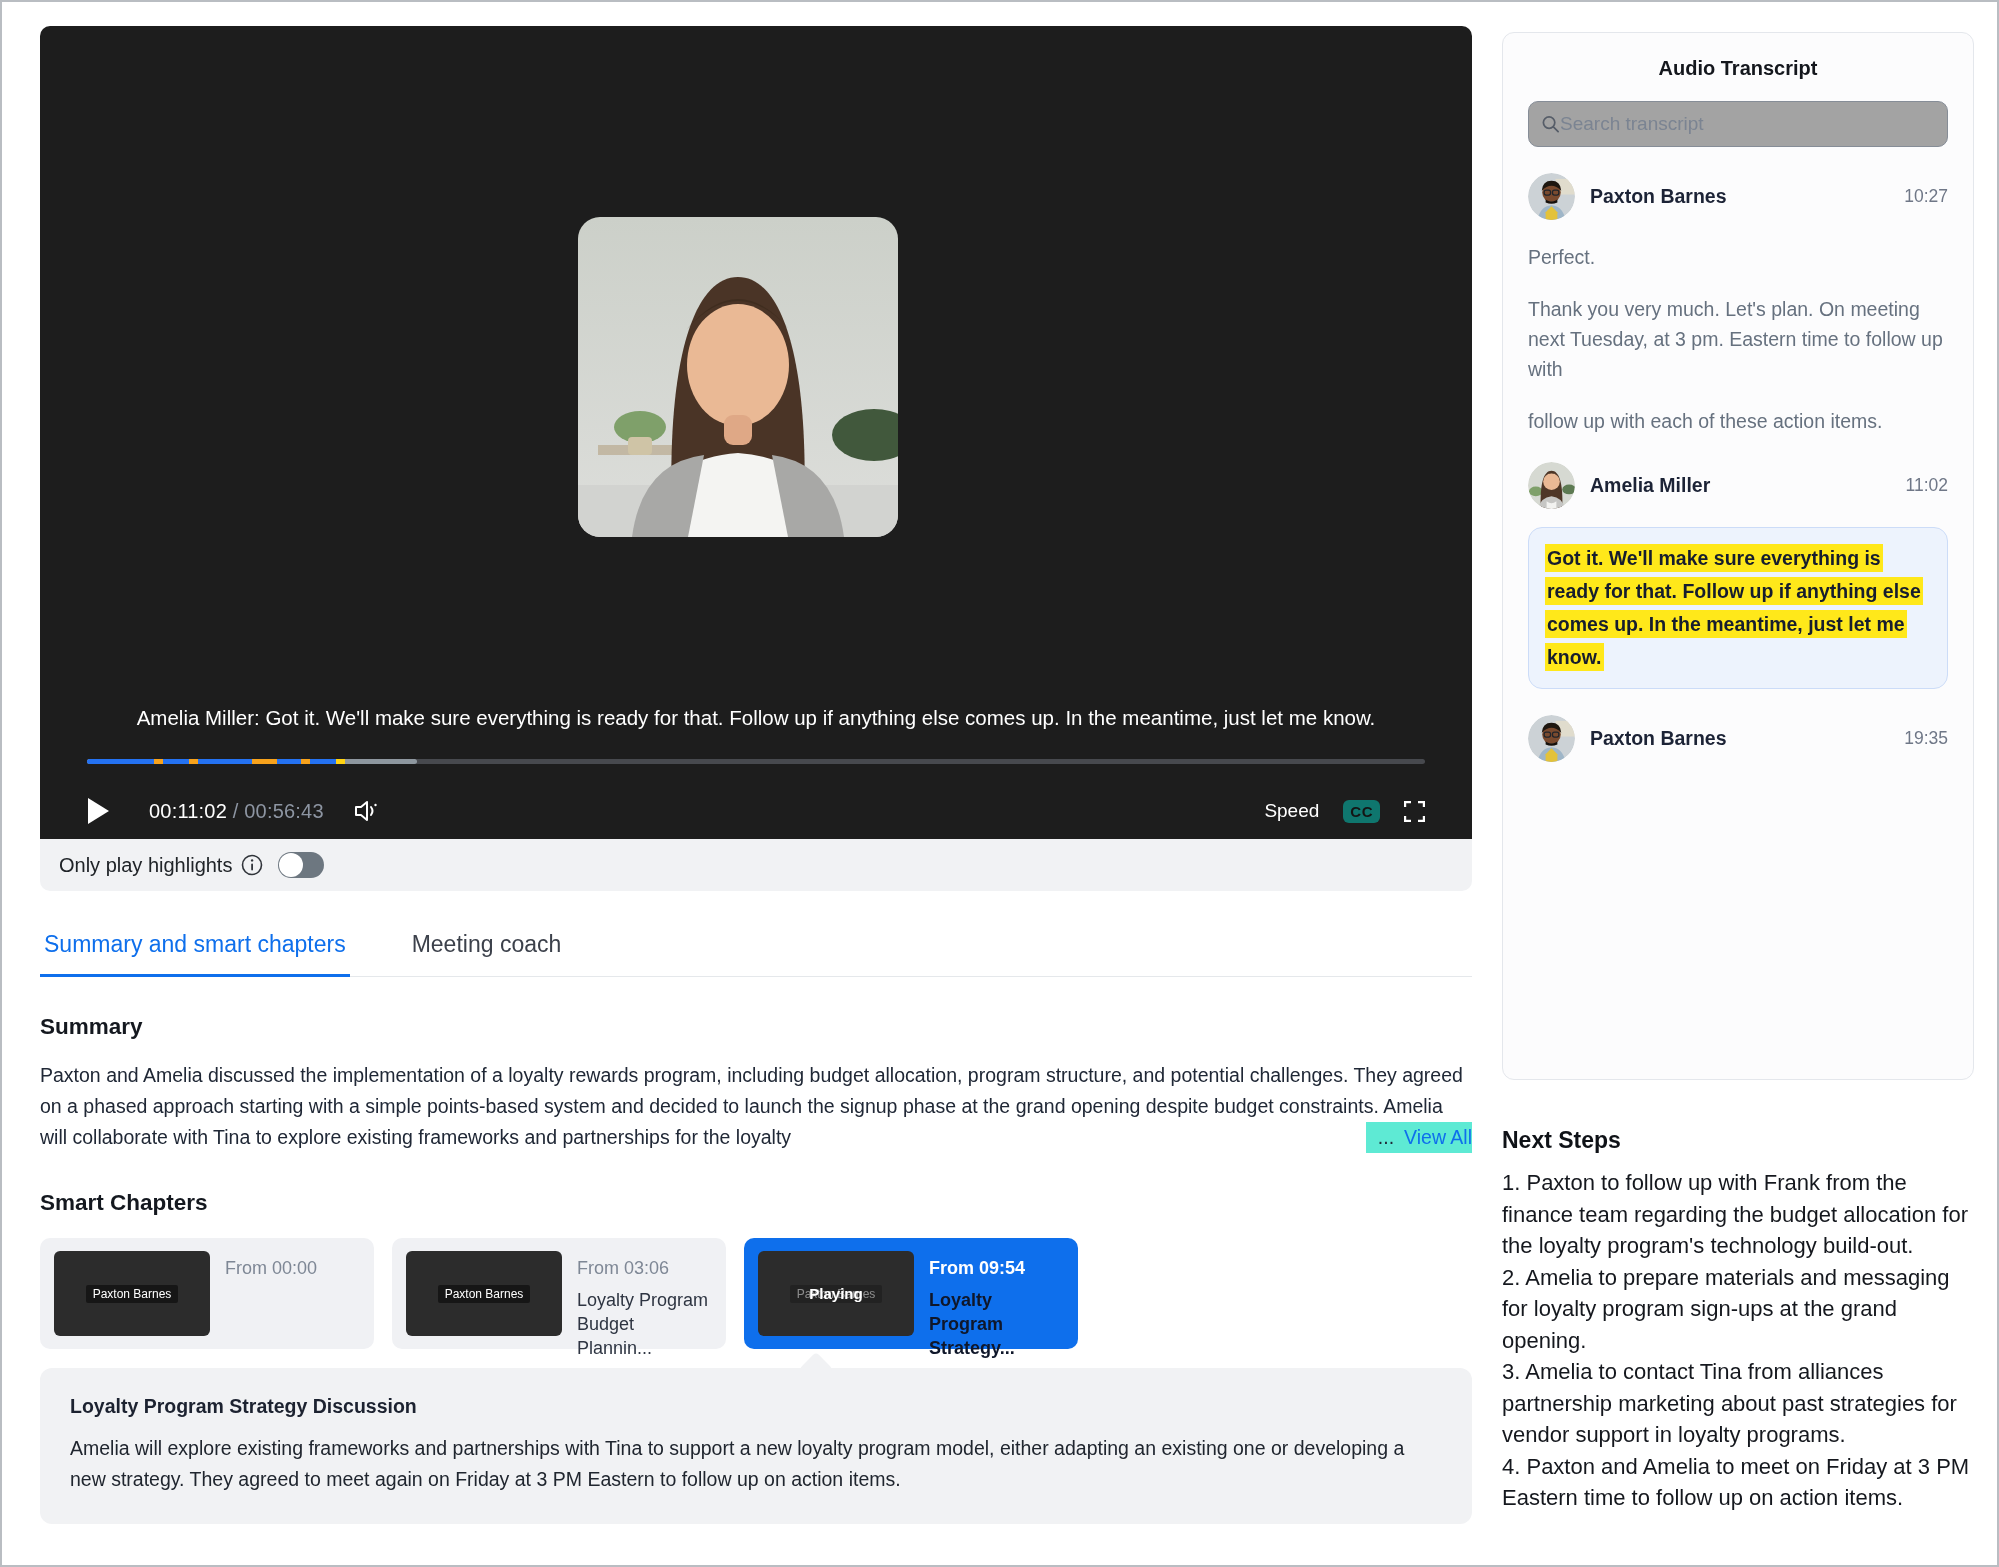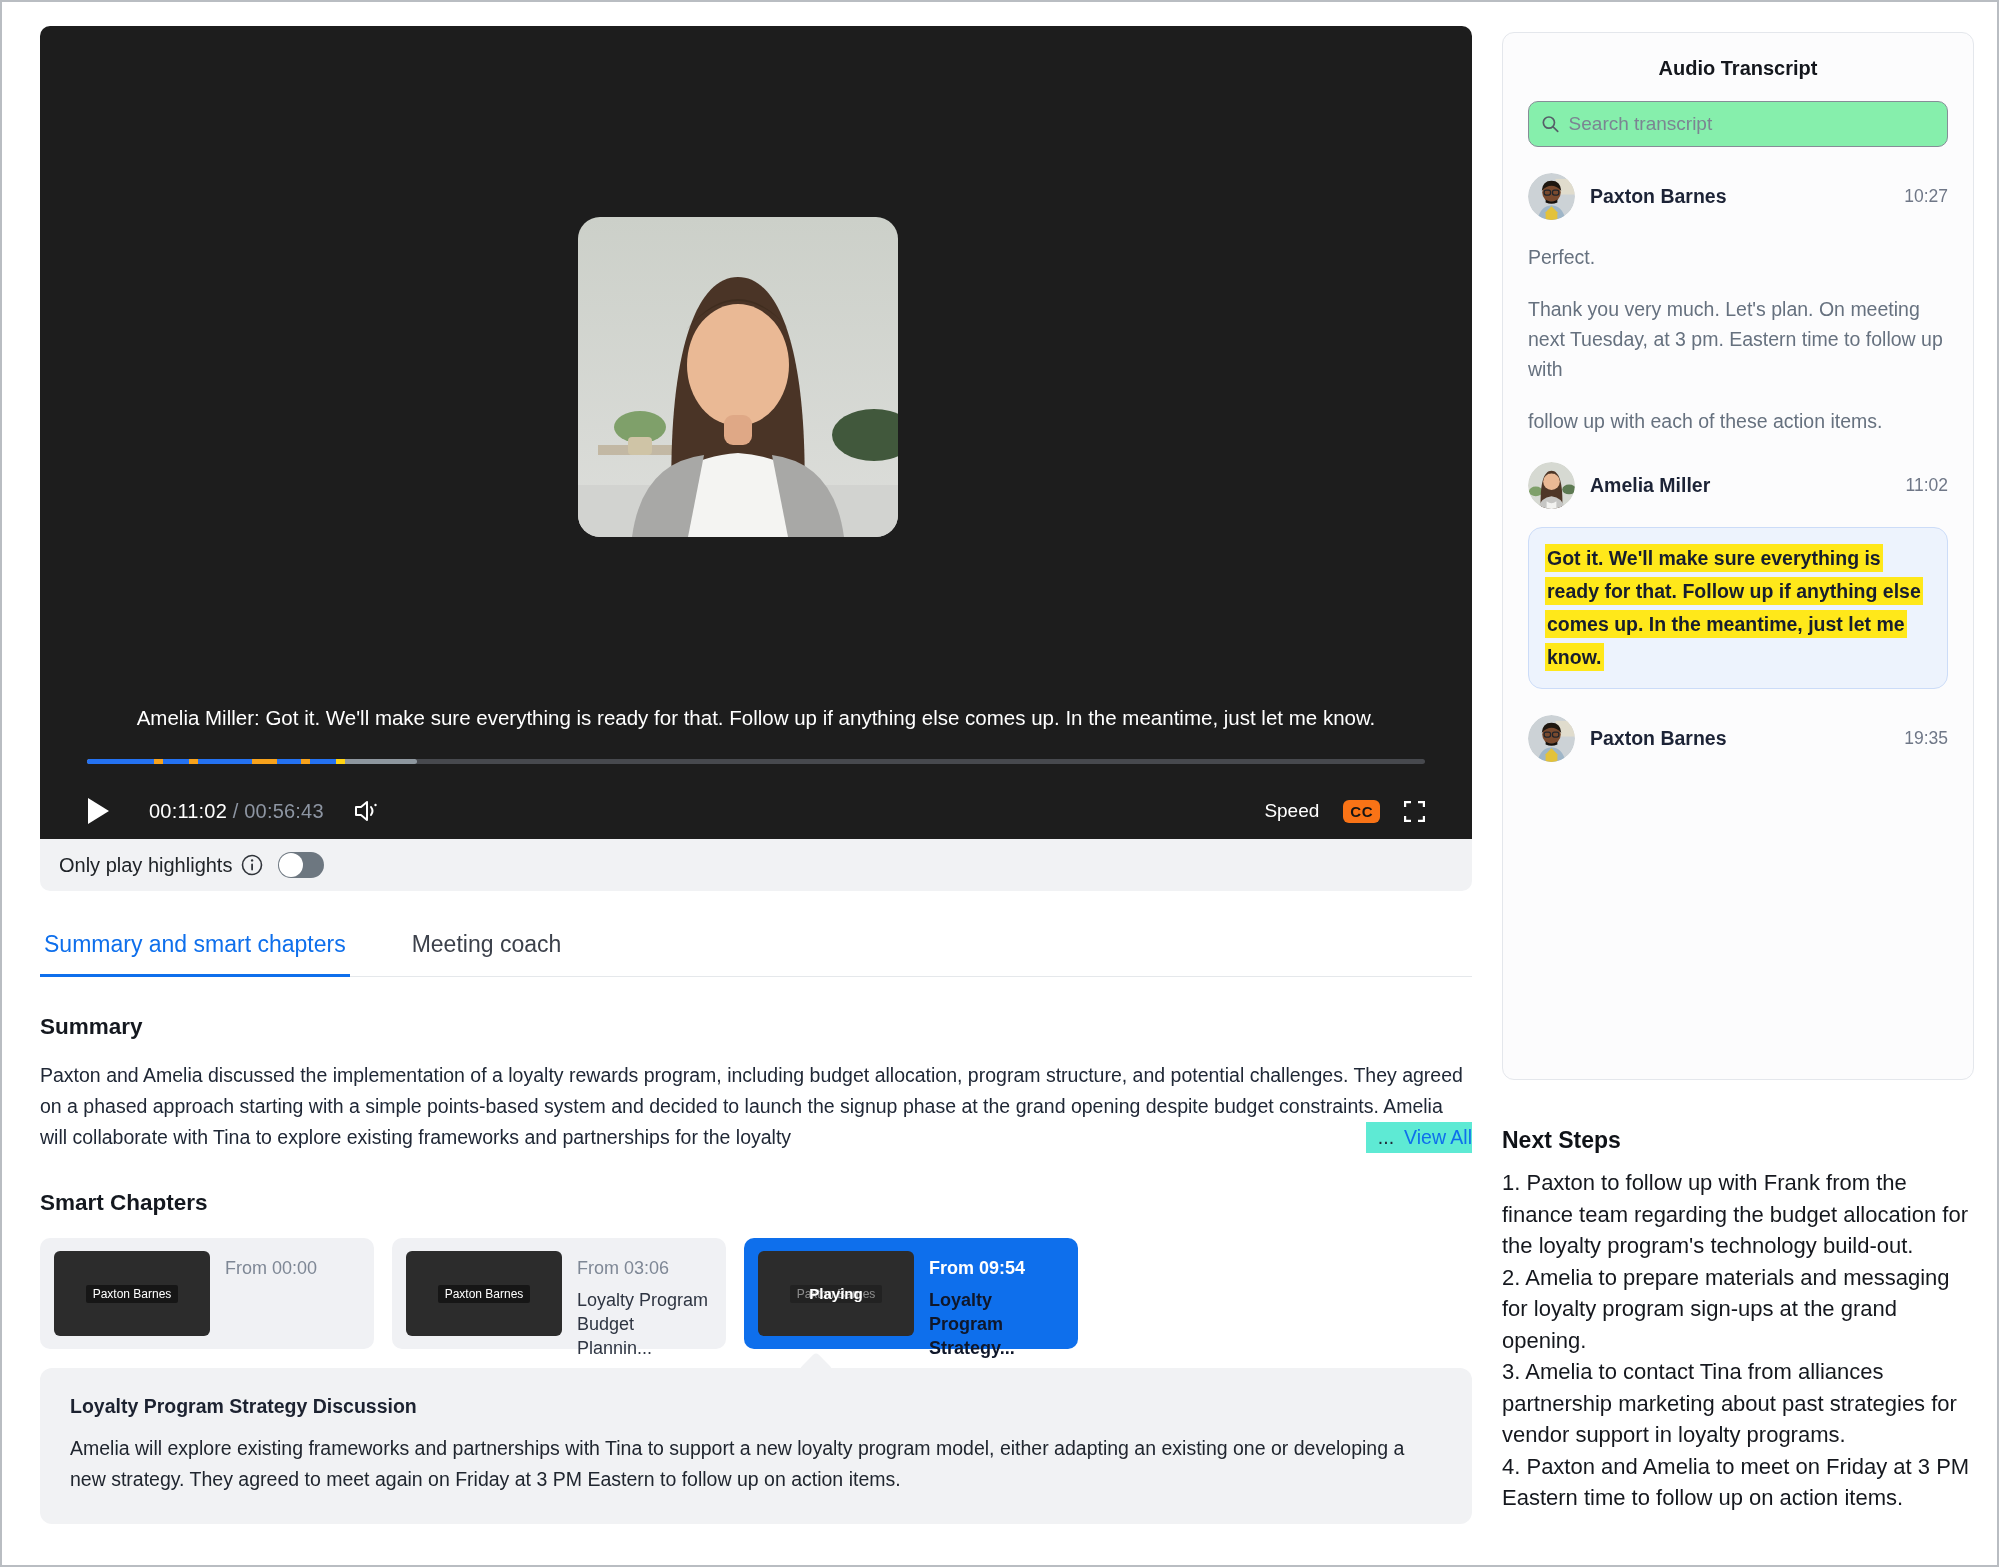--- a/index.html
+++ b/index.html
@@ -19,21 +19,21 @@
   .marker { position:absolute; top:0; height:100%; width:9px; margin-left:-4px; background:#f7a21c; }
   .marker.playhead { background:#ffd312; }
 
   .controls { position:absolute; left:47px; right:47px; bottom:6px; height:44px; display:flex; align-items:center; color:#fff; }
   .play-btn { width:22px; height:26px; cursor:pointer; }
   .time { margin-left:40px; font-size:20px; color:#fff; letter-spacing:.2px; }
   .time .sep, .time .dur { color:#8d95a2; }
   .vol { margin-left:30px; cursor:pointer; }
   .right-controls { margin-left:auto; display:flex; align-items:center; gap:24px; }
   .speed-label { font-size:19px; color:#fff; cursor:pointer; }
-  .cc-badge { background:#f97316; color:#141414; font-weight:800; font-size:15px; padding:3px 7px; border-radius:6px; letter-spacing:.5px; cursor:pointer; }
+  .cc-badge { background:#0f766e; color:#141414; font-weight:800; font-size:15px; padding:3px 7px; border-radius:6px; letter-spacing:.5px; cursor:pointer; }
   .fs-icon { cursor:pointer; display:flex; }
 
   .toggle-row { height:52px; background:#f1f2f4; border-radius:0 0 10px 10px; display:flex; align-items:center; padding:0 19px; gap:9px; }
   .toggle-label { font-size:20px; color:#202428; }
   .info-icon { display:flex; }
   .switch { width:46px; height:26px; background:#6d7780; border-radius:13px; position:relative; margin-left:6px; cursor:pointer; }
   .switch .knob { position:absolute; left:1px; top:1px; width:24px; height:24px; background:#fff; border-radius:50%; }
 
   .tabs { margin-top:40px; display:flex; border-bottom:1px solid #e5e8eb; }
   .tab { font-size:23px; padding:0 4px 16px; color:#3c414b; cursor:pointer; }
@@ -61,21 +61,21 @@
 
   .detail { margin-top:19px; background:#f1f2f4; border-radius:12px; padding:27px 30px 29px; position:relative; }
   .caret { position:absolute; top:-11px; left:764px; width:24px; height:24px; background:#f1f2f4; transform:rotate(45deg); border-radius:4px; }
   .detail-title { font-size:19.5px; font-weight:700; color:#1c2230; }
   .detail-body { margin-top:15px; font-size:19.5px; line-height:31px; color:#20262f; }
 
   
   .side-col { position:absolute; left:1500px; top:30px; width:472px; }
   .transcript { background:#fcfcfd; border:1px solid #e4e7ec; border-radius:12px; height:1048px; padding:24px 25px; overflow:hidden; }
   .t-title { text-align:center; font-size:20px; font-weight:700; color:#14171d; }
-  .search { margin-top:21px; height:46px; border:1px solid #868d97; border-radius:10px; display:flex; align-items:center; padding:0 12px; gap:9px; background:#86efac; }
+  .search { margin-top:21px; height:46px; border:1px solid #868d97; border-radius:10px; display:flex; align-items:center; padding:0 12px; background:#a3a3a3; }
   .search input { border:none; outline:none; font-size:19px; color:#3a4150; width:100%; background:transparent; font-family:"Liberation Sans", sans-serif; }
   .search input::placeholder { color:#7b8492; }
   .entry-head { display:flex; align-items:center; gap:15px; margin-top:26px; }
   .avatar { width:47px; height:47px; border-radius:50%; flex:none; }
   .speaker-name { font-size:19.5px; font-weight:700; color:#1c2336; }
   .t-time { margin-left:auto; font-size:17.5px; color:#6f7787; }
   .t-para { margin-top:22px; font-size:19.5px; line-height:30px; color:#66717f; }
   .hl-box { margin-top:18px; background:#edf3fd; border:1px solid #ccdcf8; border-radius:14px; padding:14px 16px; cursor:pointer; }
   .hl-box mark { background:#ffe81a; color:#161d2e; font-weight:700; font-size:19.5px; line-height:33px; padding:3px 2px;
                  box-decoration-break:clone; -webkit-box-decoration-break:clone; }

